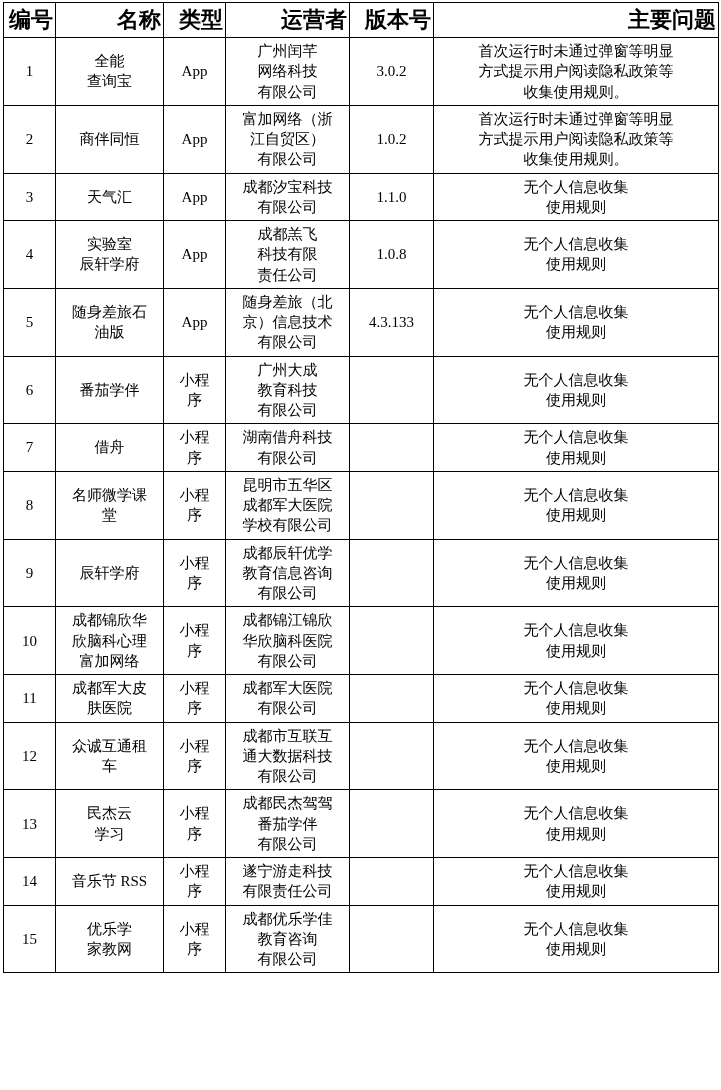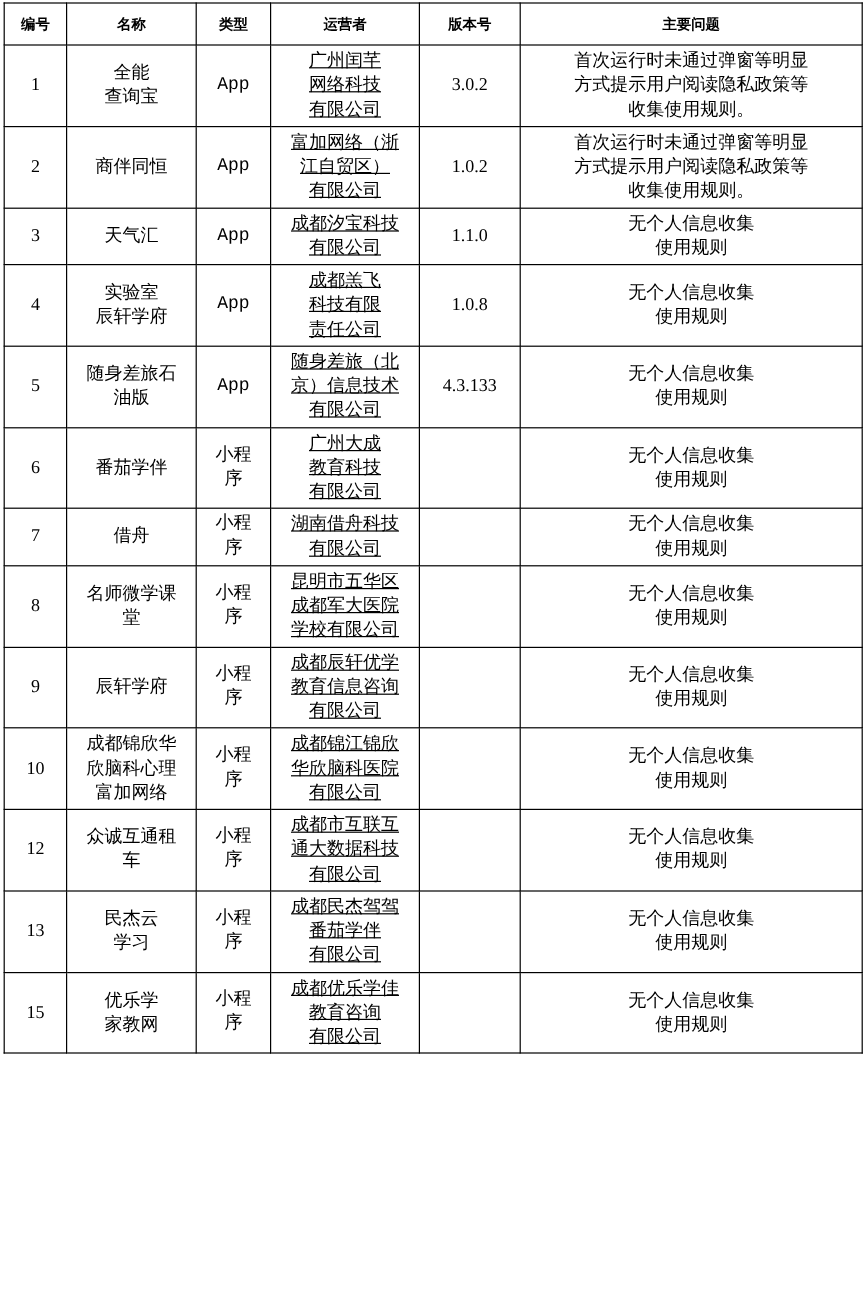--- a/index.html
+++ b/index.html
@@ -31,35 +31,36 @@
     border: 1px solid #000000;
     text-align: center;
     vertical-align: middle;
     font-size: 15px;
     line-height: 1.35;
     padding: 3px 2px;
     word-break: break-word;
   }
   table.app-table thead th {
     font-weight: bold;
-    font-size: 12px;
+    font-size: 22px;
     height: 30px;
     padding: 2px;
+    text-align: right;
   }
   col.c-id     { width: 52px; }
   col.c-name   { width: 108px; }
   col.c-type   { width: 62px; }
   col.c-oper   { width: 124px; }
   col.c-ver    { width: 84px; }
   col.c-issue  { width: 285px; }
 
   td.id-cell { font-size: 15px; }
   td.name-cell { font-size: 15px; }
-  td.type-cell { font-size: 15px; font-family: Liberation Mono, monospace; }
-  td.oper-cell { font-size: 15px; text-decoration: underline; }
+  td.type-cell { font-size: 15px; }
+  td.oper-cell { font-size: 15px; }
   td.ver-cell { font-size: 15px; }
   td.issue-cell { font-size: 15px; }
 
   .line { display: block; }
 </style>
 </head>
 <body>
 
 <div class="sheet">
   <table class="app-table">
@@ -308,20 +309,42 @@
             <span class="line">有限公司</span>
           </td>
           <td class="ver-cell"></td>
           <td class="issue-cell">
             <span class="line">无个人信息收集</span>
             <span class="line">使用规则</span>
           </td>
         </tr>
         <tr>
           <td class="id-cell">
+            <span class="line">11</span>
+          </td>
+          <td class="name-cell">
+            <span class="line">成都军大皮</span>
+            <span class="line">肤医院</span>
+          </td>
+          <td class="type-cell">
+            <span class="line">小程</span>
+            <span class="line">序</span>
+          </td>
+          <td class="oper-cell">
+            <span class="line">成都军大医院</span>
+            <span class="line">有限公司</span>
+          </td>
+          <td class="ver-cell"></td>
+          <td class="issue-cell">
+            <span class="line">无个人信息收集</span>
+            <span class="line">使用规则</span>
+          </td>
+        </tr>
+        <tr>
+          <td class="id-cell">
             <span class="line">12</span>
           </td>
           <td class="name-cell">
             <span class="line">众诚互通租</span>
             <span class="line">车</span>
           </td>
           <td class="type-cell">
             <span class="line">小程</span>
             <span class="line">序</span>
           </td>
@@ -345,20 +368,41 @@
             <span class="line">学习</span>
           </td>
           <td class="type-cell">
             <span class="line">小程</span>
             <span class="line">序</span>
           </td>
           <td class="oper-cell">
             <span class="line">成都民杰驾驾</span>
             <span class="line">番茄学伴</span>
             <span class="line">有限公司</span>
+          </td>
+          <td class="ver-cell"></td>
+          <td class="issue-cell">
+            <span class="line">无个人信息收集</span>
+            <span class="line">使用规则</span>
+          </td>
+        </tr>
+        <tr>
+          <td class="id-cell">
+            <span class="line">14</span>
+          </td>
+          <td class="name-cell">
+            <span class="line">音乐节 RSS</span>
+          </td>
+          <td class="type-cell">
+            <span class="line">小程</span>
+            <span class="line">序</span>
+          </td>
+          <td class="oper-cell">
+            <span class="line">遂宁游走科技</span>
+            <span class="line">有限责任公司</span>
           </td>
           <td class="ver-cell"></td>
           <td class="issue-cell">
             <span class="line">无个人信息收集</span>
             <span class="line">使用规则</span>
           </td>
         </tr>
         <tr>
           <td class="id-cell">
             <span class="line">15</span>

